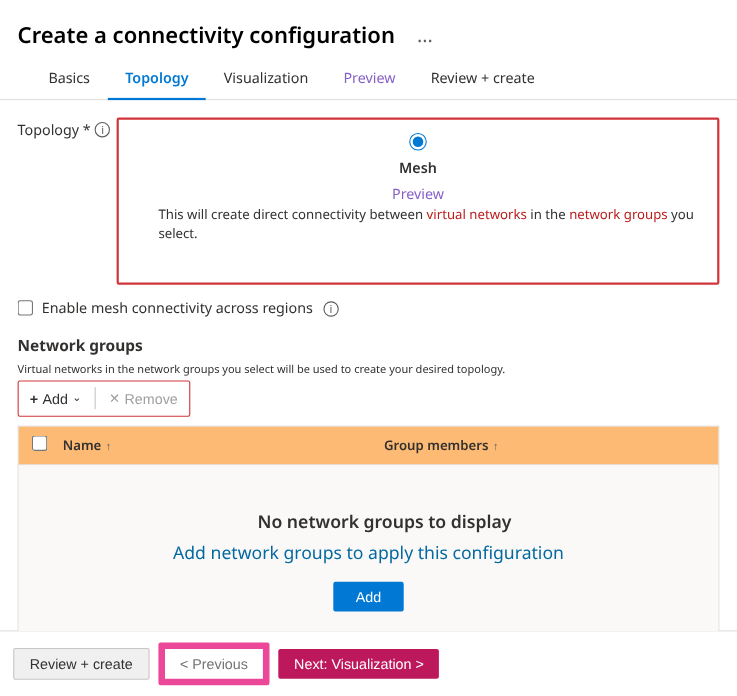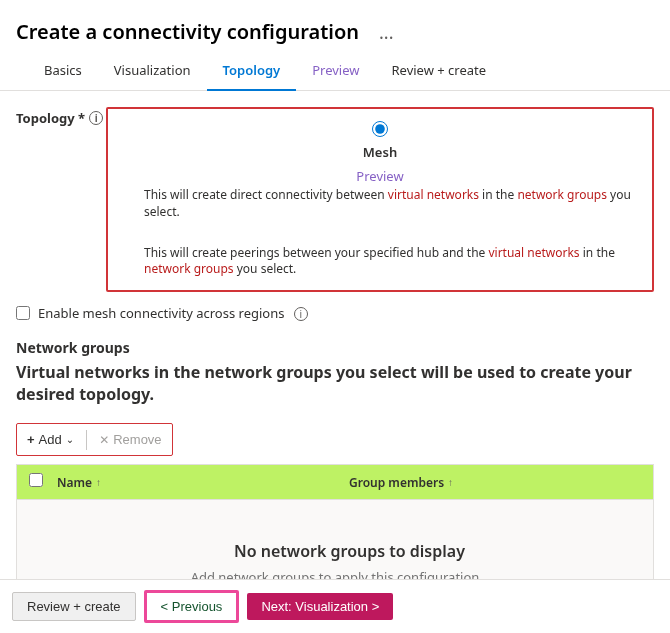--- a/index.html
+++ b/index.html
@@ -62,21 +62,21 @@
       padding: 16px 16px 8px 16px;
       overflow-y: auto;
     }
     .field-row {
       display: flex;
       align-items: flex-start;
       margin-bottom: 12px;
     }
     .field-label {
       font-size: 13px;
-      font-weight: 700;
+      font-weight: 400;
       min-width: 90px;
       padding-top: 2px;
       display: flex;
       align-items: center;
       gap: 4px;
     }
     .info-icon {
       width: 14px;
       height: 14px;
       border: 1px solid #605e5c;
@@ -149,24 +149,23 @@
     }
     .checkbox-label {
       font-size: 13px;
     }
     .section-title {
       font-size: 14px;
       font-weight: 700;
       margin-bottom: 4px;
     }
     .section-desc {
-      font-size: 16px;
-      color: #323130;
-      margin-bottom: 18px;
-      font-weight: bold;
+      font-size: 10px;
+      color: #323130;
+      margin-bottom: 4px;
     }
     .toolbar {
       display: flex;
       align-items: center;
       gap: 0;
       margin-bottom: 0;
       padding: 4px 0;
       border: 1px solid #d13438;
       border-radius: 2px;
       display: inline-flex;
@@ -194,21 +193,21 @@
     }
     .table-container {
       margin-top: 8px;
       border: 1px solid #e1dfdd;
     }
     .table-header {
       display: flex;
       align-items: center;
       padding: 8px 12px;
       border-bottom: 1px solid #e1dfdd;
-      background: #bef264;
+      background: #fdba74;
     }
     .table-header-check {
       width: 20px;
       margin-right: 8px;
     }
     .table-header-name {
       font-size: 12px;
       font-weight: 600;
       flex: 1;
       display: flex;
@@ -232,22 +231,22 @@
       background: #faf9f8;
     }
     .empty-title {
       font-size: 16px;
       font-weight: 600;
       margin-bottom: 6px;
       color: #323130;
       margin-left: 29px;
     }
     .empty-desc {
-      font-size: 13px;
-      color: #737373;
+      font-size: 16px;
+      color: #0369a1;
       margin-bottom: 16px;
     }
     .add-btn {
       background: #0078d4;
       color: #fff;
       border: none;
       padding: 6px 20px;
       font-size: 13px;
       cursor: pointer;
       border-radius: 2px;
@@ -266,22 +265,22 @@
       cursor: pointer;
       border-radius: 2px;
     }
     .footer-btn-primary {
       background: #be185d;
       color: #fff;
       border: none;
     }
     .footer-btn-secondary {
       background: #fff;
-      color: #14532d;
-      border: 3px solid #ec4899;
+      color: #737373;
+      border: 6px solid #ec4899;
     }
     .footer-btn-ghost {
       background: #f0f0f0;
       color: #323130;
       border: 1px solid #c8c6c4;
     }
     .sort-arrow {
       font-size: 10px;
       color: #605e5c;
     }
@@ -292,22 +291,22 @@
 
 <div class="page-wrapper">
 
   <div class="header">
     <span class="header-title">Create a connectivity configuration</span>
     <span class="header-ellipsis">...</span>
   </div>
 
   <div class="tabs">
     <div class="tab">Basics</div>
+    <div class="tab active">Topology</div>
     <div class="tab">Visualization</div>
-    <div class="tab active">Topology</div>
     <div class="tab preview-tab">Preview</div>
     <div class="tab">Review + create</div>
   </div>
 
   <div class="content">
 
     <div class="field-row">
       <div class="field-label">
         <span>Topology *</span>
         <span class="info-icon">i</span>
@@ -321,23 +320,20 @@
             <span class="preview-badge">Preview</span>
           </div>
           <div class="radio-desc">
             This will create direct connectivity between <a class="link-blue">virtual networks</a> in the <a class="link-blue">network groups</a> you select.
           </div>
         </div>
 
         <div class="separator"></div>
 
         <div class="radio-option">
-          <div class="radio-desc">
-            This will create peerings between your specified hub and the <a class="link-blue">virtual networks</a> in the <a class="link-blue">network groups</a> you select.
-          </div>
         </div>
 
       </div>
     </div>
 
     <div class="checkbox-row">
       <input type="checkbox" class="checkbox-input" style="">
       <label class="checkbox-label">
         <span>Enable mesh connectivity across regions</span>
         <span class="info-icon" style="margin-left:6px;">i</span>

